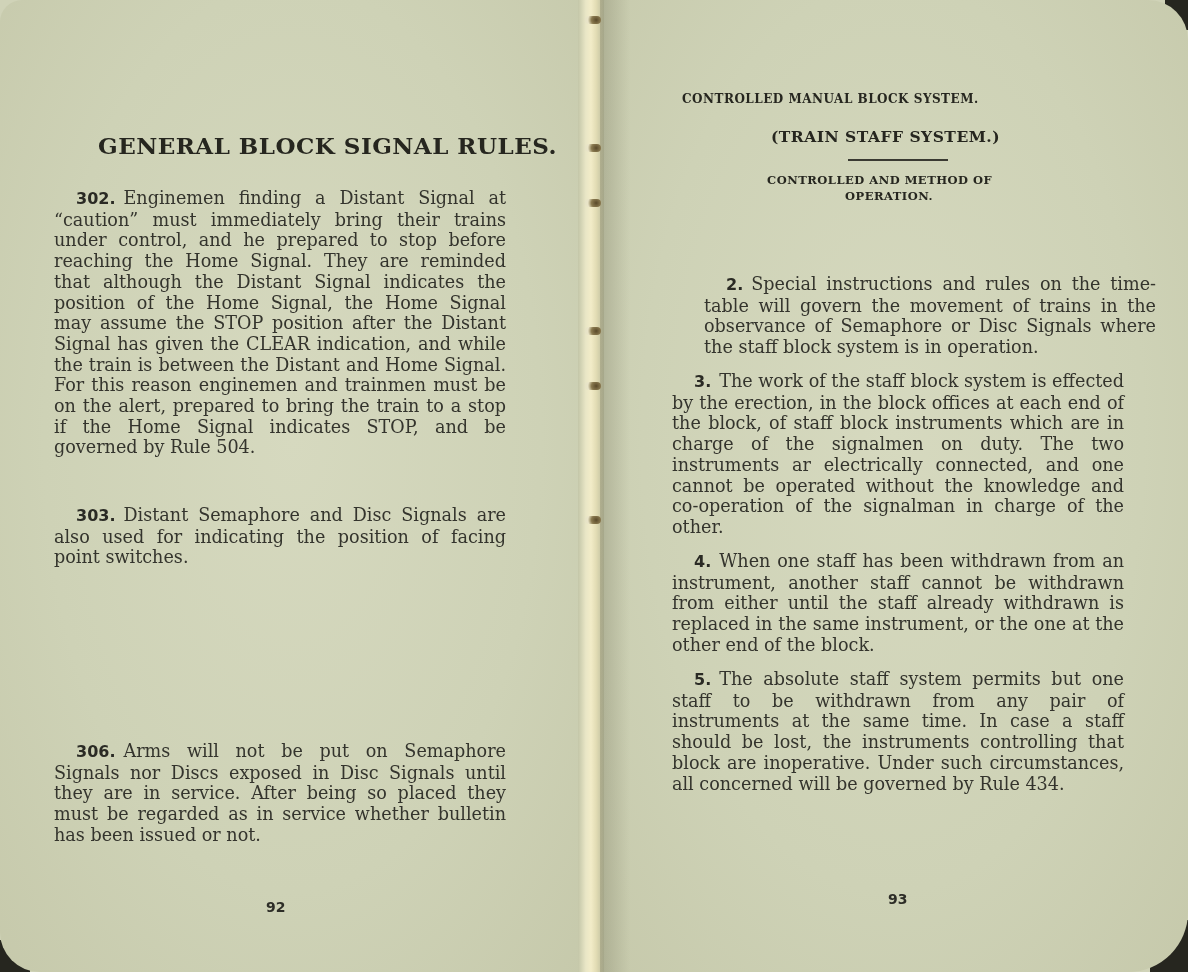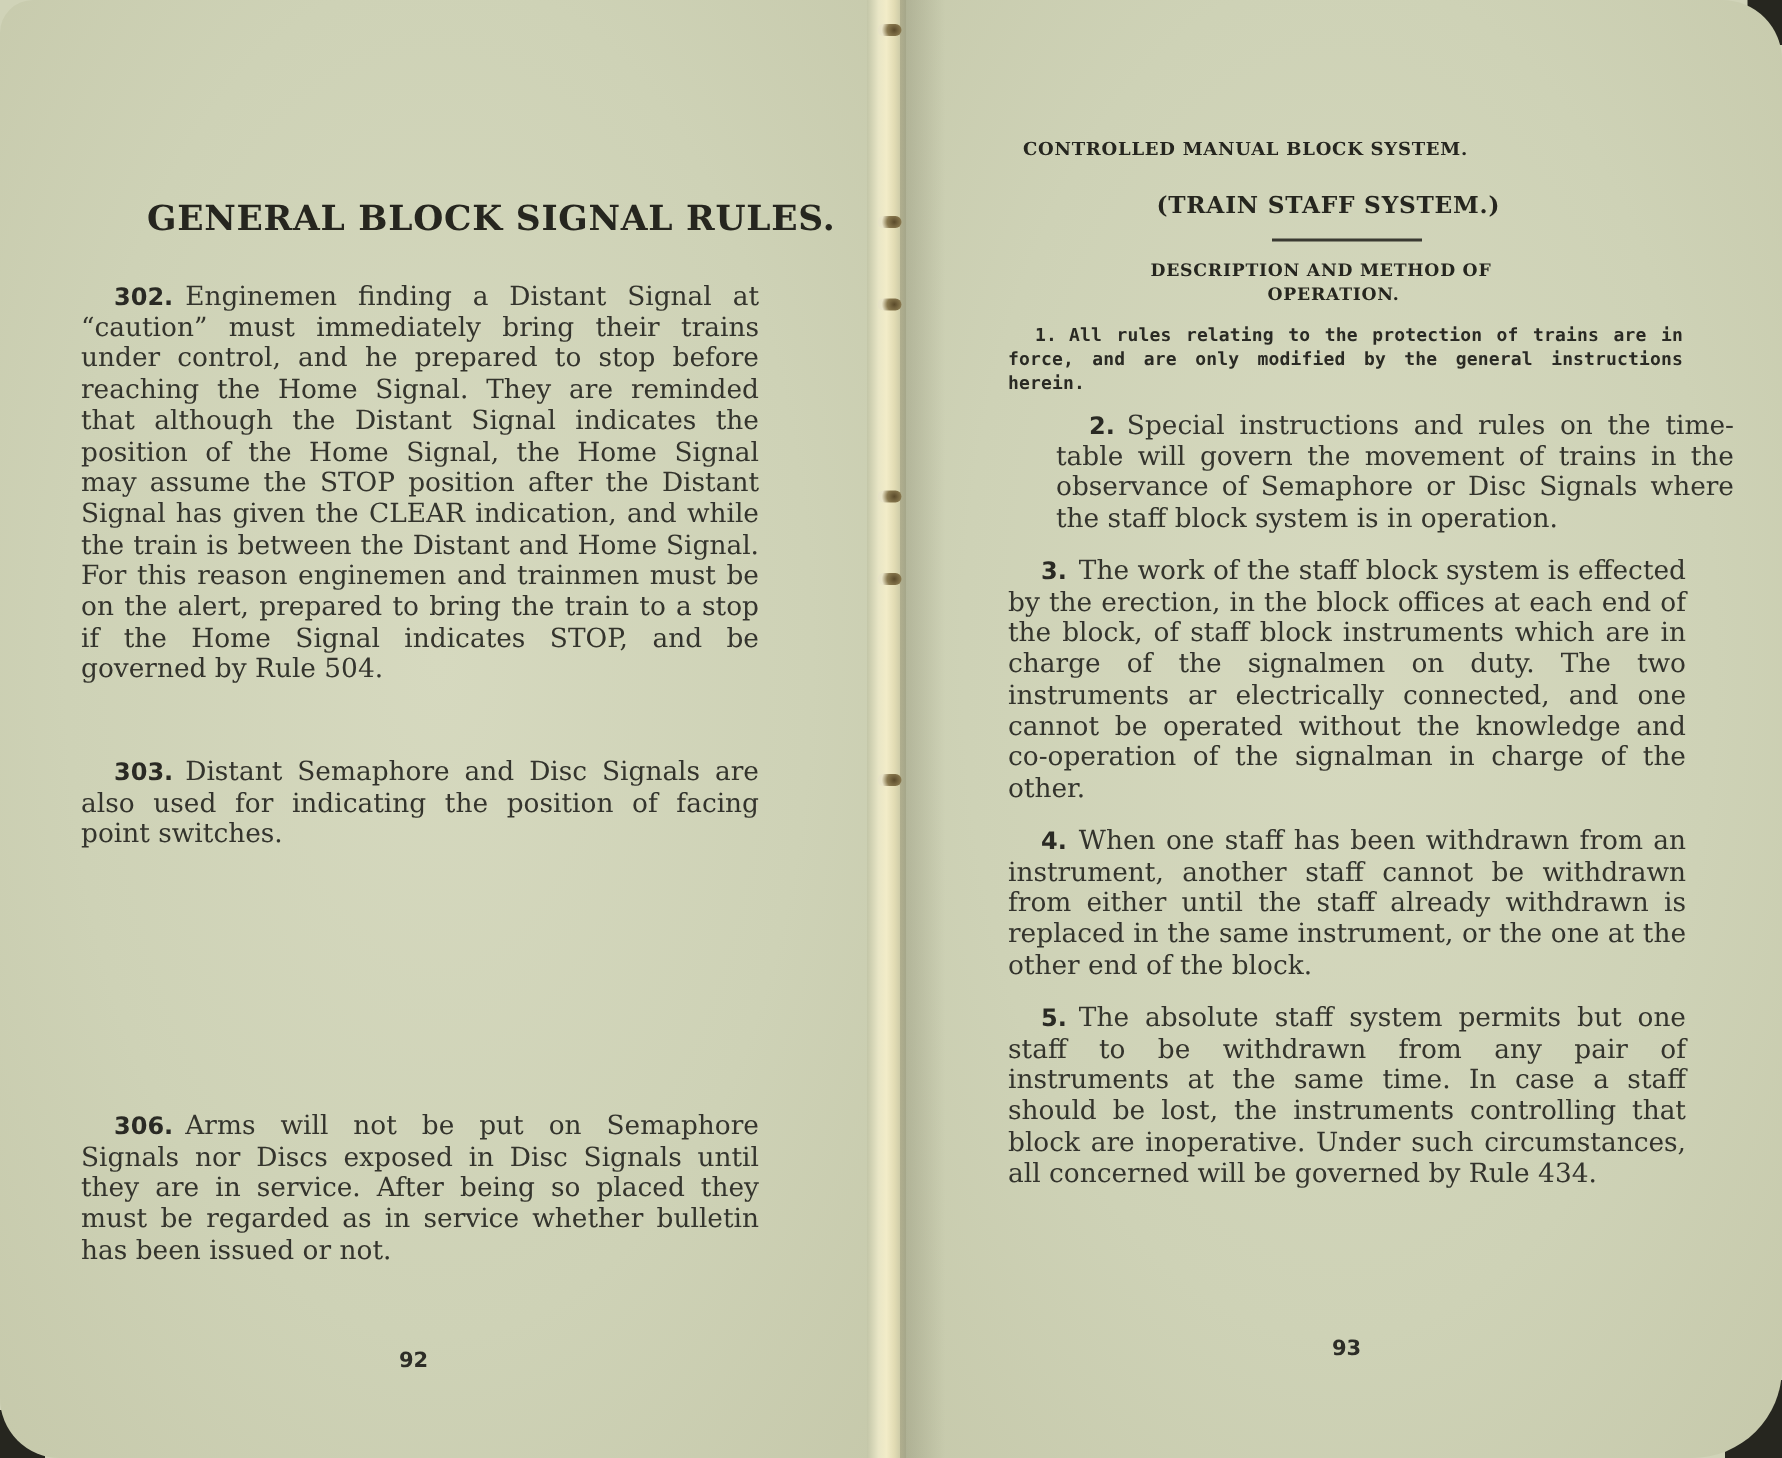--- a/index.html
+++ b/index.html
@@ -146,26 +146,23 @@
       <p><span class="num">306.</span><span>Arms will not be put on Semaphore Signals nor Discs exposed in Disc Signals until they are in service. After being so placed they must be regarded as in service whether bulletin has been issued or not.</span></p>
     </div>
 
     <div class="page-number" style="left:266px;top:899px;">92</div>
   </div>
 
   <div class="page page-right">
     <div class="heading" style="left:84px;top:92px;font-size:12px;">CONTROLLED MANUAL BLOCK SYSTEM.</div>
     <div class="heading" style="left:173px;top:127px;font-size:15.5px;">(TRAIN STAFF SYSTEM.)</div>
     <div class="divider" style="left:250px;top:159px;width:100px;"></div>
-    <div class="heading" style="left:169px;top:173px;font-size:11.5px;">DESCRIPTION AND METHOD OF</div>
+    <div class="heading" style="left:169px;top:173px;font-size:11.5px;">CONTROLLED AND METHOD OF</div>
     <div class="heading" style="left:247px;top:189px;font-size:11.5px;">OPERATION.</div>
 
-    <div class="rule small" style="left:74px;top:215px;width:450px;">
-      <p><span class="num">1.</span><span>All rules relating to the protection of trains are in force, and are only modified by the general instructions herein.</span></p>
-    </div>
 
     <div class="rule" style="left:74px;top:274px;width:452px;margin-left:32px;">
       <p><span class="num">2.</span><span>Special instructions and rules on the time-table will govern the movement of trains in the observance of Semaphore or Disc Signals where the staff block system is in operation.</span></p>
     </div>
 
     <div class="rule" style="left:74px;top:371px;width:452px;">
       <p><span class="num">3.</span><span>The work of the staff block system is effected by the erection, in the block offices at each end of the block, of staff block instruments which are in charge of the signalmen on duty. The two instruments ar electrically connected, and one cannot be operated without the knowledge and co-operation of the signalman in charge of the other.</span></p>
     </div>
 
     <div class="rule" style="left:74px;top:551px;width:452px;">

